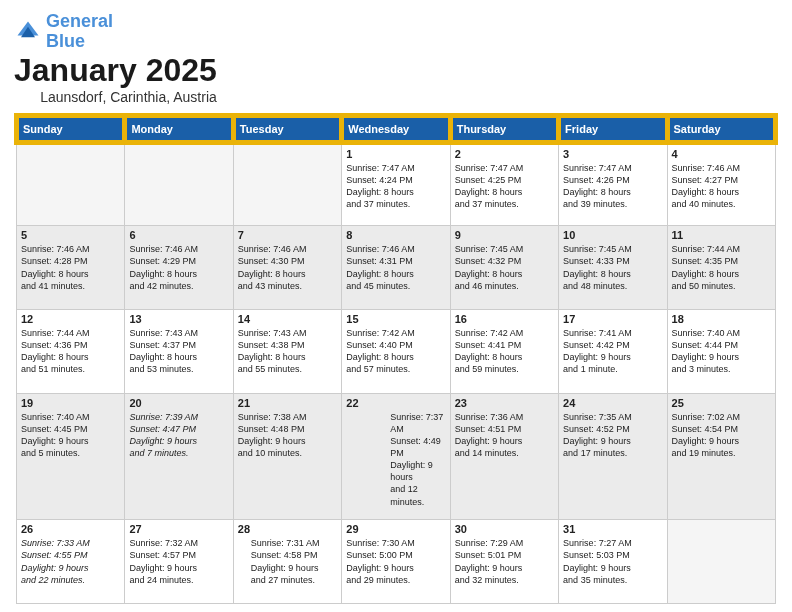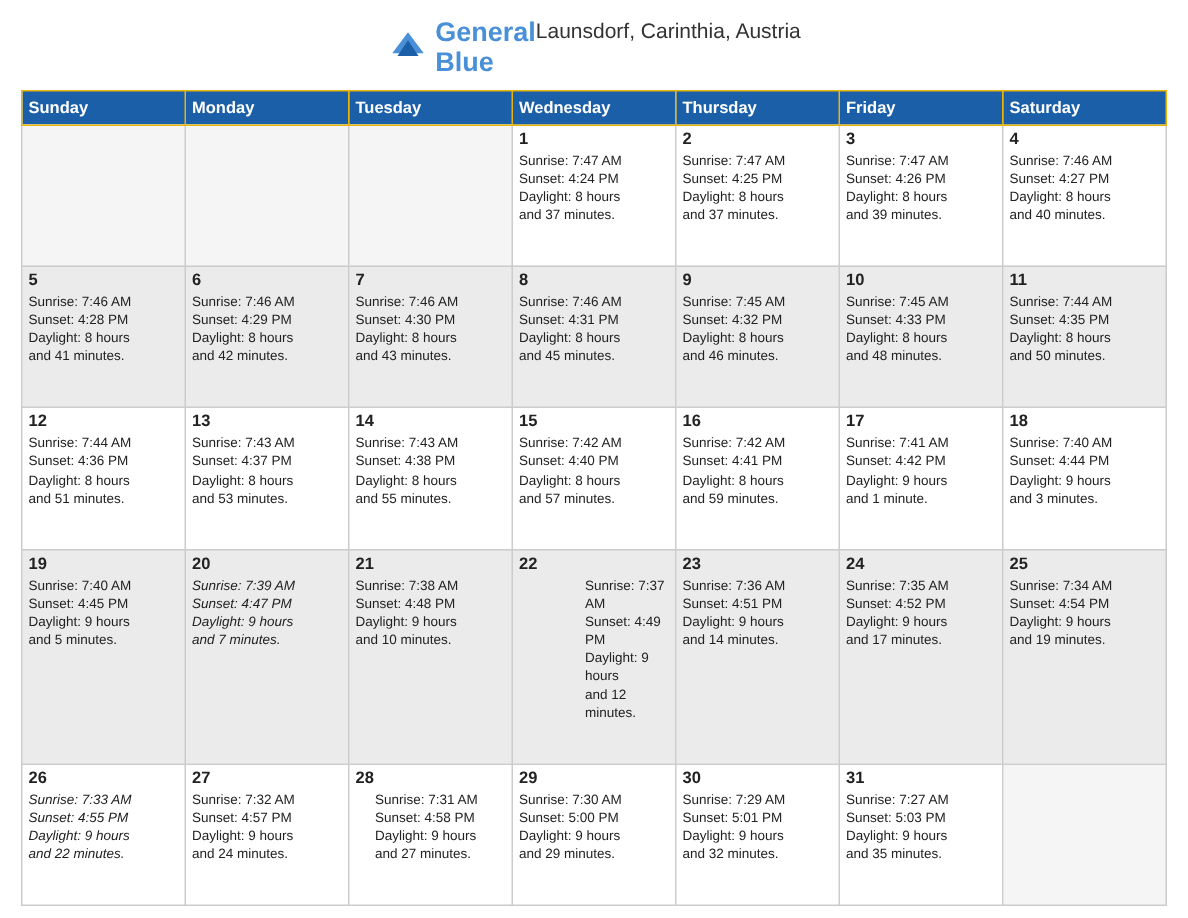--- a/index.html
+++ b/index.html
@@ -15,20 +15,21 @@
       height: 612px;
       padding: 12px 14px 8px 14px;
       display: flex;
       flex-direction: column;
     }
     .header {
       display: flex;
       justify-content: center;
       align-items: flex-start;
       margin-bottom: 8px;
+      flex-direction: column;
     }
     .logo {
       display: flex;
       align-items: center;
       gap: 4px;
     }
     .logo-text {
       font-size: 18px;
       font-weight: bold;
       color: #1a3a5c;
@@ -60,21 +61,21 @@
       width: 100%;
       table-layout: fixed;
     }
     .calendar th {
       background: #1a5fa8;
       color: #fff;
       font-size: 11px;
       font-weight: bold;
       padding: 5px 4px;
       text-align: left;
-      border: 1px solid #eab308;
+      border: 5px solid #eab308;
     }
     .calendar td {
       border: 1px solid #ccc;
       vertical-align: top;
       padding: 3px 4px;
       font-size: 9px;
       color: #222;
       height: 78px;
       width: 113px;
     }
@@ -105,20 +106,21 @@
       <svg class="logo-icon" viewBox="0 0 32 32">
         <polygon points="16,4 28,20 4,20" fill="#4a90d9"></polygon>
         <polygon points="16,10 24,22 8,22" fill="#1a5fa8"></polygon>
       </svg>
       <div class="logo-text">
         <span>General</span><br>
         <span style="color:#4a90d9">Blue</span>
       </div>
     </div>
     <div class="title-block">
+      <div class="month-title">January 2025</div>
       <div class="location-title">Launsdorf, Carinthia, Austria</div>
     </div>
   </div>
 
   <table class="calendar">
     <thead>
       <tr>
         <th>Sunday</th>
         <th>Monday</th>
         <th>Tuesday</th>
@@ -302,21 +304,21 @@
           </td>
           <td>
             <span class="day-num">24</span>
             <div class="day-info" style="white-space: pre-line;">Sunrise: 7:35 AM
 Sunset: 4:52 PM
 Daylight: 9 hours
 and 17 minutes.</div>
           </td>
           <td>
             <span class="day-num">25</span>
-            <div class="day-info" style="white-space: pre-line;">Sunrise: 7:34 AM
+            <div class="day-info" style="white-space: pre-line;">Sunrise: 7:02 AM
 Sunset: 4:54 PM
 Daylight: 9 hours
 and 19 minutes.</div>
           </td>
         </tr>
         <tr>
           <td>
             <span class="day-num">26</span>
             <div class="day-info" style="white-space: pre-line; font-style: italic;">Sunrise: 7:33 AM
 Sunset: 4:55 PM

